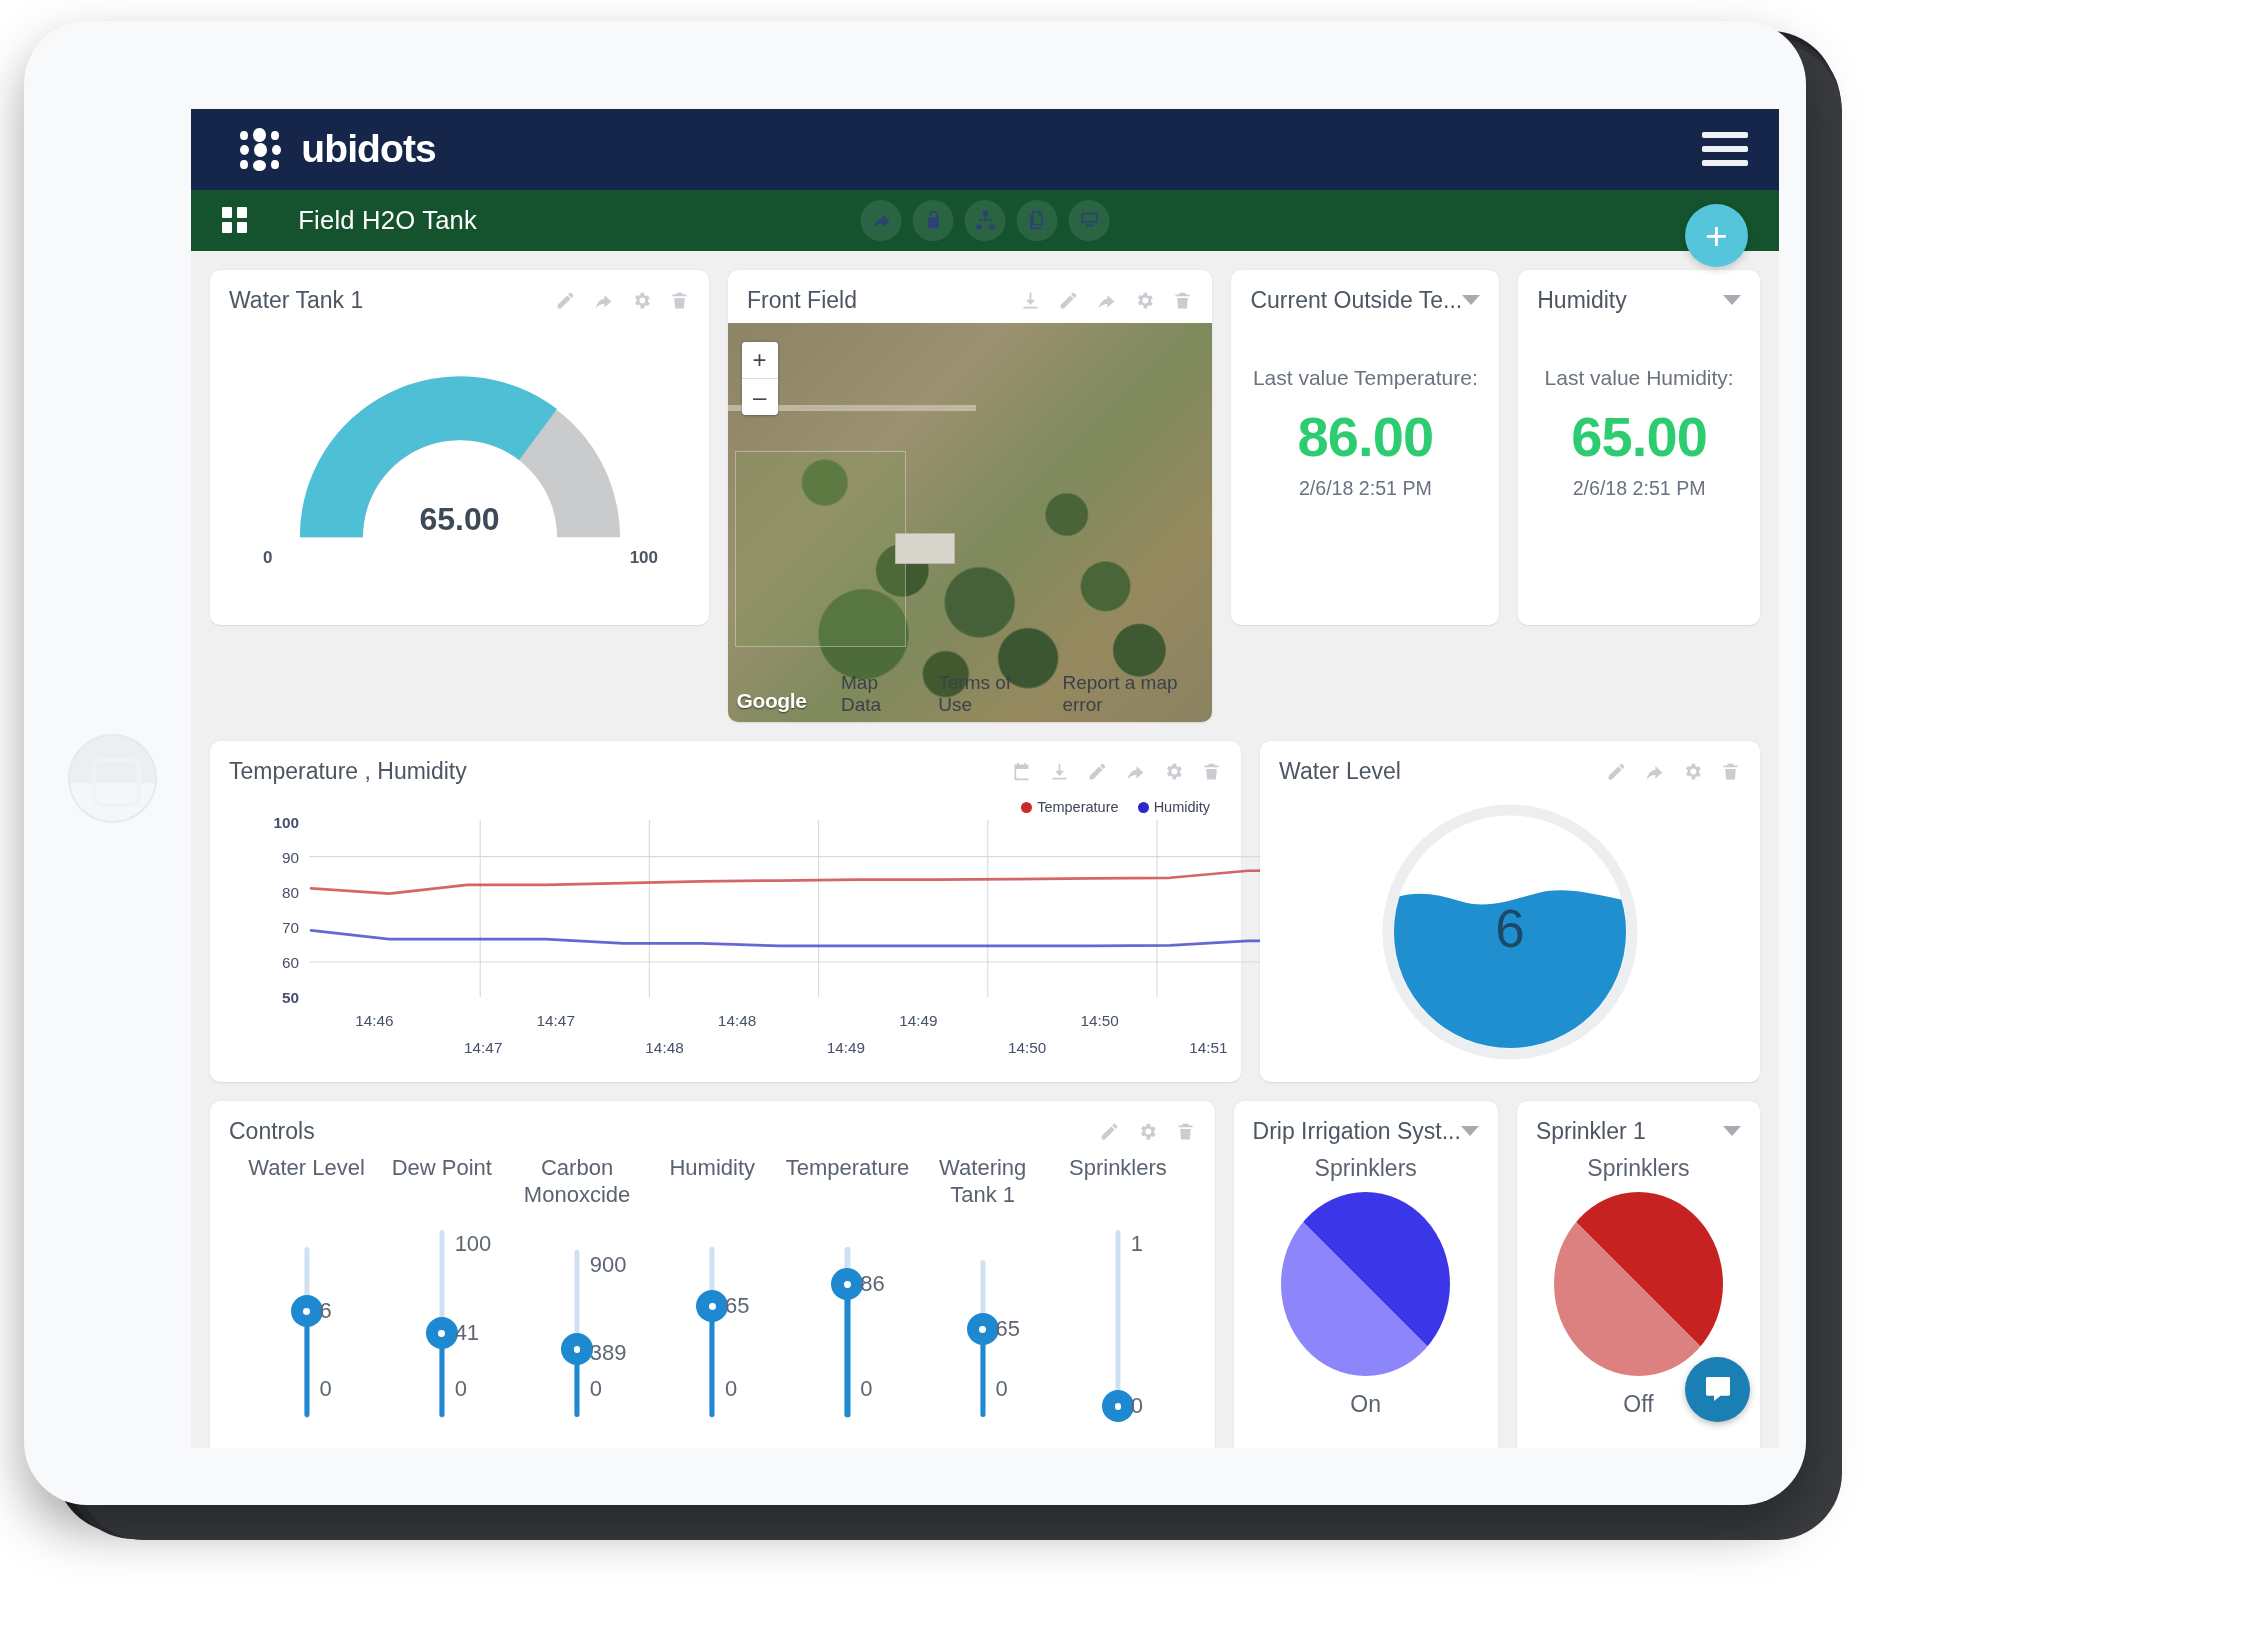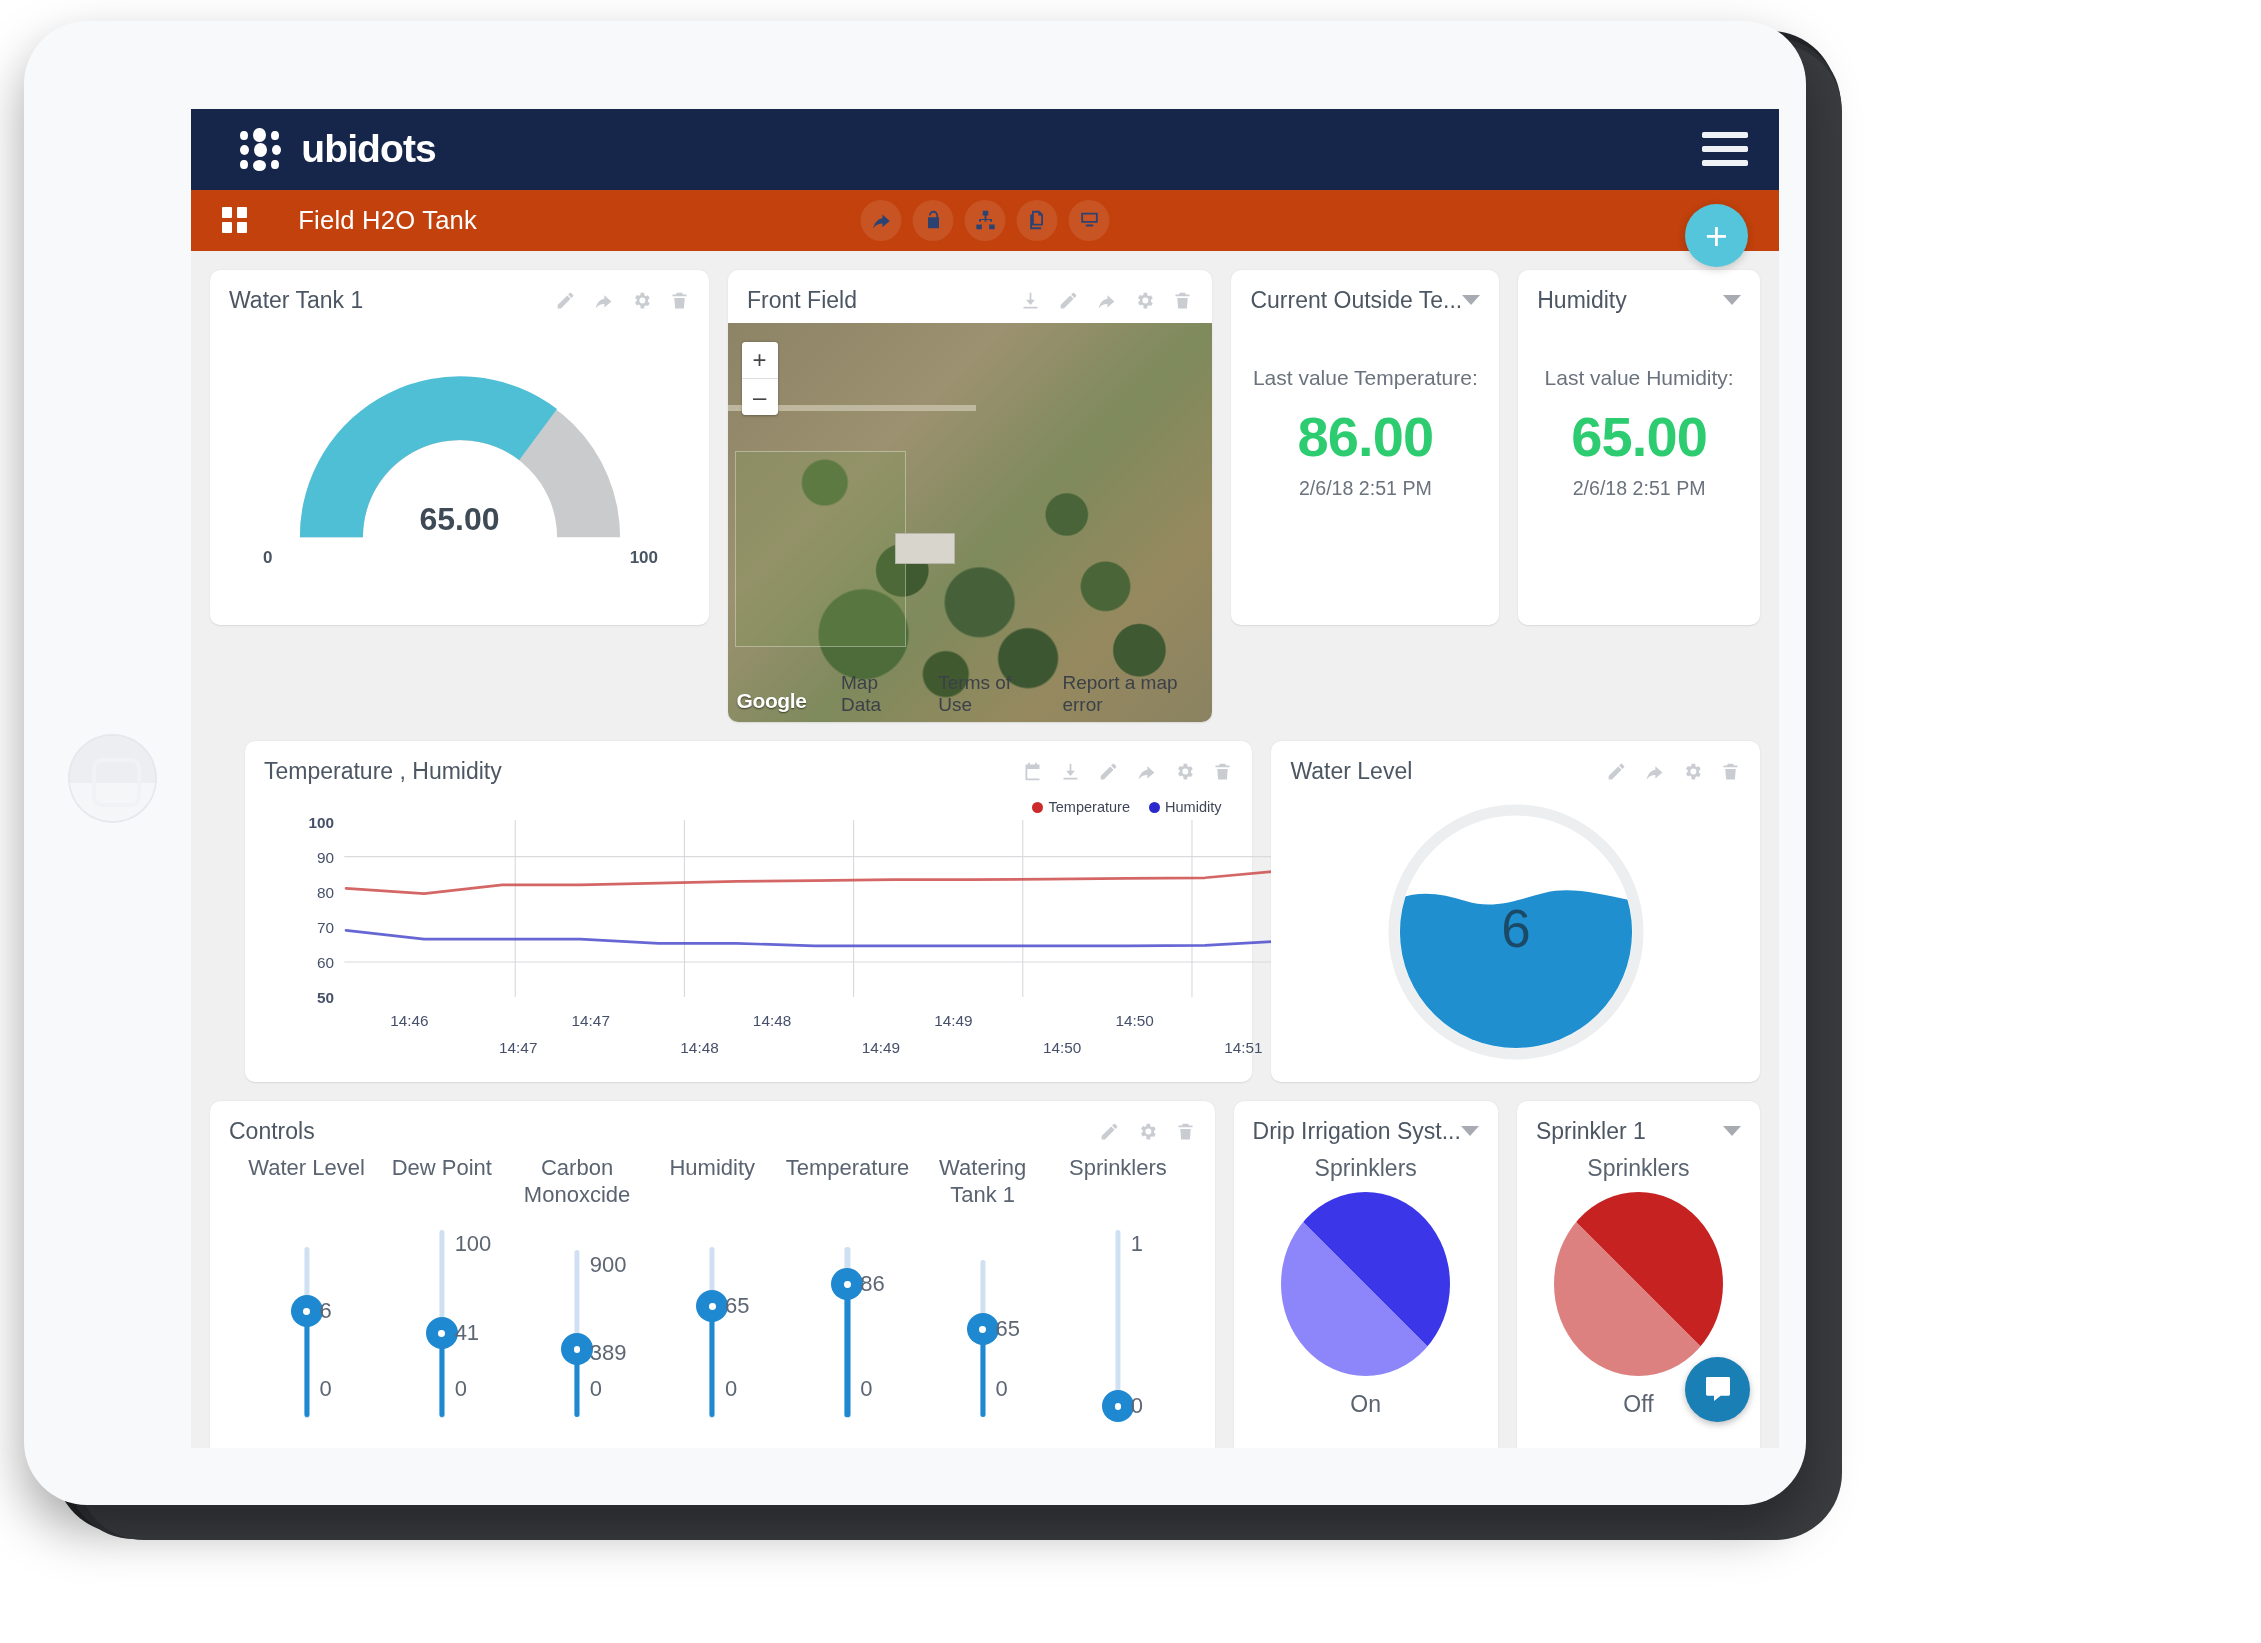--- a/index.html
+++ b/index.html
@@ -57,21 +57,21 @@
   .brand-dots i {
     position: absolute; background:#fff; border-radius: 50%; display:block;
   }
   .brand-name {
     color:#fff; font-size: 39px; font-weight: 700; letter-spacing: -0.9px; text-align: right;
   }
   #hamburger { width: 46px; height: 34px; display:flex; flex-direction:column; justify-content:space-between; cursor:pointer; }
   #hamburger span { display:block; height: 6px; background:#eef1f6; border-radius: 1.7px; }
 
   #subbar {
-    height: 61px; background:#c2410c;
+    height: 61px; background:#14532d;
     display:flex; align-items:center; padding: 0 31px 0 20.5px; position:relative;
   }
   #grid-icon { width: 25.6px; height: 25.6px; display:grid; grid-template-columns: 1fr 1fr; grid-template-rows: 1fr 1fr; gap: 4.3px; margin-left: 10.2px; }
   #grid-icon i { background:#fff; border-radius: 0.9px; display:block; }
   #dash-title { color:#fff; font-size: 25.6px; margin-left: 51px; letter-spacing: 0.2px; }
   #subbar-icons { position:absolute; left: 50%; transform: translateX(-50%); display:flex; gap: 11px; }
   .cbtn {
     width: 41px; height: 41px; border-radius: 50%;
     background: rgba(255,255,255,.10);
     display:flex; align-items:center; justify-content:center;
@@ -169,21 +169,21 @@
   .gmlogo { position:absolute; left: 8.5px; bottom: 8.5px; color:#fff; font-size: 21px; font-weight:700; text-shadow: 0 0.9px 1.7px rgba(0,0,0,.6); letter-spacing:-0.4px; }
   .mapfooter { position:absolute; left: 113px; bottom: 5.1px; right: 3.4px; display:flex; gap: 22px; color:#3c4149; font-size: 19px; }
 
   
   .val-body { text-align:center; padding-top: 44px; }
   .val-label { font-size: 21px; color:#6a737d; line-height: 1.4; }
   .val-number { font-size: 56px; font-weight: 700; color:#2ecc71; margin: 12px 0 8.5px 0; letter-spacing:-0.9px; }
   .val-time { font-size: 19.6px; color:#6a737d; }
 
   
-  #card-chart { width: 1161px; height: 341px; margin-left: 35px; }
+  #card-chart { width: 1161px; height: 341px; }
   #card-level { width: 563px; height: 341px; }
 
   .legend { position:absolute; right: 31px; top: 58px; display:flex; gap: 19px; align-items:center; }
   .legend span { font-size: 14.5px; color:#3f4656; }
   .ldot { width: 11px; height: 11px; border-radius:50%; display:inline-block; margin-right: 5.1px; vertical-align: middle; }
 
   .chart-area { position:absolute; left: 0; top: 67px; width:100%; height: 264px; }
   .chart-area svg { display:block; }
 
   

